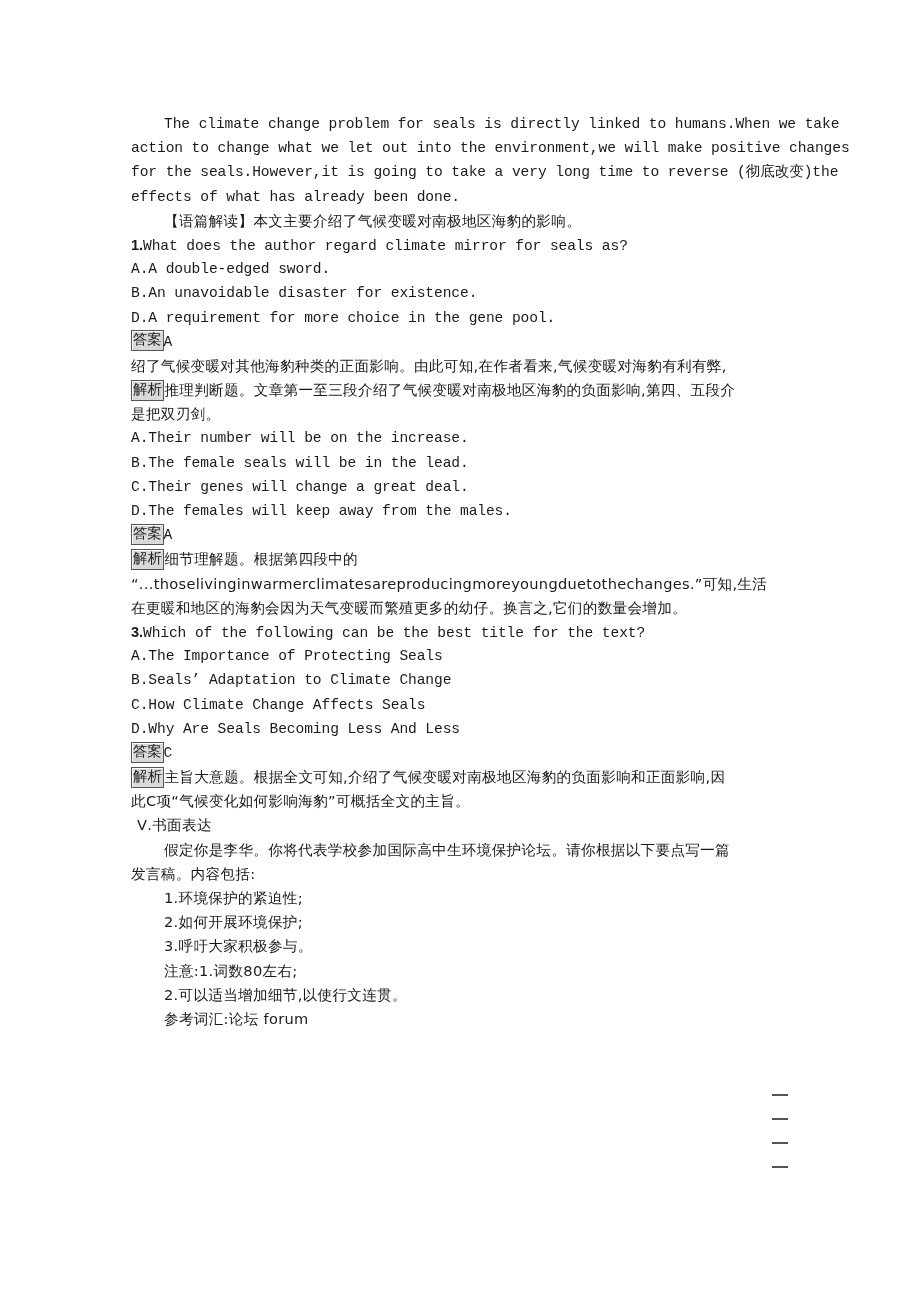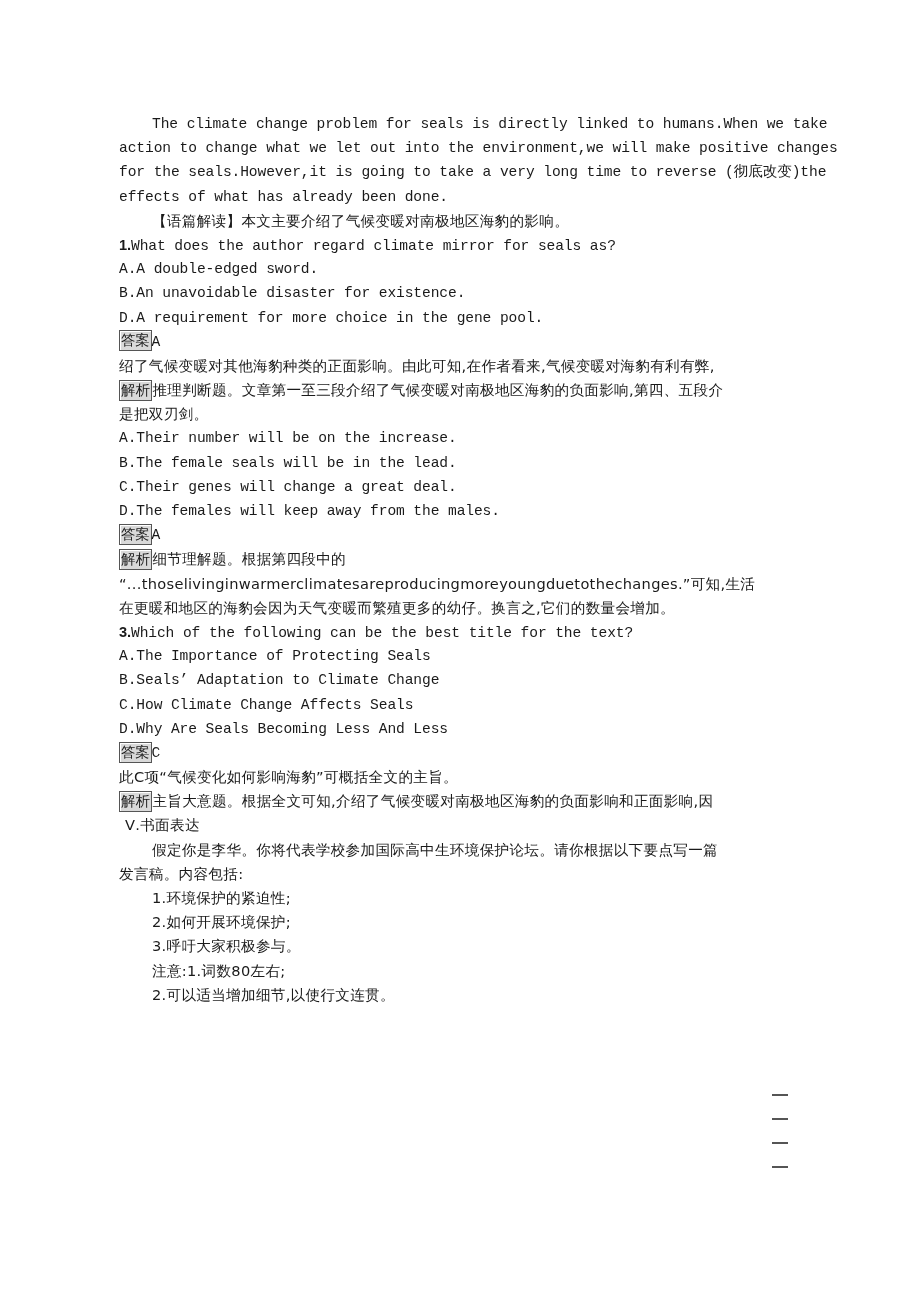--- a/index.html
+++ b/index.html
@@ -1,38 +1,38 @@
 <!DOCTYPE html>
 <html><head>
 <meta charset="utf-8">
 <style>
   html, body { margin: 0; padding: 0; background: #ffffff; }
   body {
     width: 920px; height: 1302px; position: relative; overflow: hidden;
     font-family: "DejaVu Serif", "Liberation Serif", serif;
     color: #1a1a1a;
   }
-  .page { position: absolute; left: 119px; top: 112px; width: 680px; }
+  .page { position: absolute; left: 131px; top: 112px; width: 680px; }
   .line {
     font-family: "Liberation Mono", "DejaVu Sans Mono", monospace;
     font-size: 14.6px;
     line-height: 24.2px;
     height: 24.2px;
     white-space: nowrap;
     letter-spacing: -0.1px;
   }
   .cn { font-family: "DejaVu Sans", "Liberation Sans", sans-serif; font-size: 14.6px; letter-spacing: 0.3px; }
   .ind { padding-left: 33px; }
   .num { font-weight: bold; font-family: "Liberation Sans", sans-serif; }
   .tag {
     display: inline-block;
     background: #d9d9d9;
     border: 1px solid #555;
     box-shadow: inset 1px 1px 0 #fff;
-    font-family: Liberation Sans, sans-serif;
+    font-family: Liberation Mono, monospace;
     font-size: 14.4px;
     line-height: 19px;
     height: 19px;
     padding: 0 1px;
     vertical-align: middle;
     margin-top: -2px;
   }
   .dashes { position: absolute; left: 772px; top: 1094px; }
   .dash { width: 16px; height: 2px; background: #555; margin-bottom: 22px; }
 </style>
@@ -66,31 +66,32 @@
   <div class="line cn"><span class="tag">解析</span><span>细节理解题。根据第四段中的</span></div>
   <div class="line cn">“...thoselivinginwarmerclimatesareproducingmoreyoungduetothechanges.”可知,生活</div>
   <div class="line cn">在更暖和地区的海豹会因为天气变暖而繁殖更多的幼仔。换言之,它们的数量会增加。</div>
 
   <div class="line"><span class="num">3.</span><span>Which of the following can be the best title for the text?</span></div>
   <div class="line">A.The Importance of Protecting Seals</div>
   <div class="line">B.Seals’ Adaptation to Climate Change</div>
   <div class="line">C.How Climate Change Affects Seals</div>
   <div class="line">D.Why Are Seals Becoming Less And Less</div>
   <div class="line"><span class="tag">答案</span><span>C</span></div>
+  <div class="line cn"><span class="tag">解析</span><span>主旨大意题。根据全文可知,介绍了气候变暖对南极地区海豹的负面影响和正面影响,因</span></div>
   <div class="line cn">此C项“气候变化如何影响海豹”可概括全文的主旨。</div>
-  <div class="line cn"><span class="tag">解析</span><span>主旨大意题。根据全文可知,介绍了气候变暖对南极地区海豹的负面影响和正面影响,因</span></div>
 
   <div class="line cn" style="padding-left:6px">Ⅴ.书面表达</div>
   <div class="line cn ind">假定你是李华。你将代表学校参加国际高中生环境保护论坛。请你根据以下要点写一篇</div>
   <div class="line cn">发言稿。内容包括:</div>
   <div class="line cn ind">1.环境保护的紧迫性;</div>
   <div class="line cn ind">2.如何开展环境保护;</div>
   <div class="line cn ind">3.呼吁大家积极参与。</div>
   <div class="line cn ind">注意:1.词数80左右;</div>
   <div class="line cn ind">2.可以适当增加细节,以使行文连贯。</div>
+  <div class="line cn ind">参考词汇:论坛 forum</div>
 </div>
 
 <div class="dashes">
   <div class="dash"></div>
   <div class="dash"></div>
   <div class="dash"></div>
   <div class="dash"></div>
 </div>
 
 </body></html>

